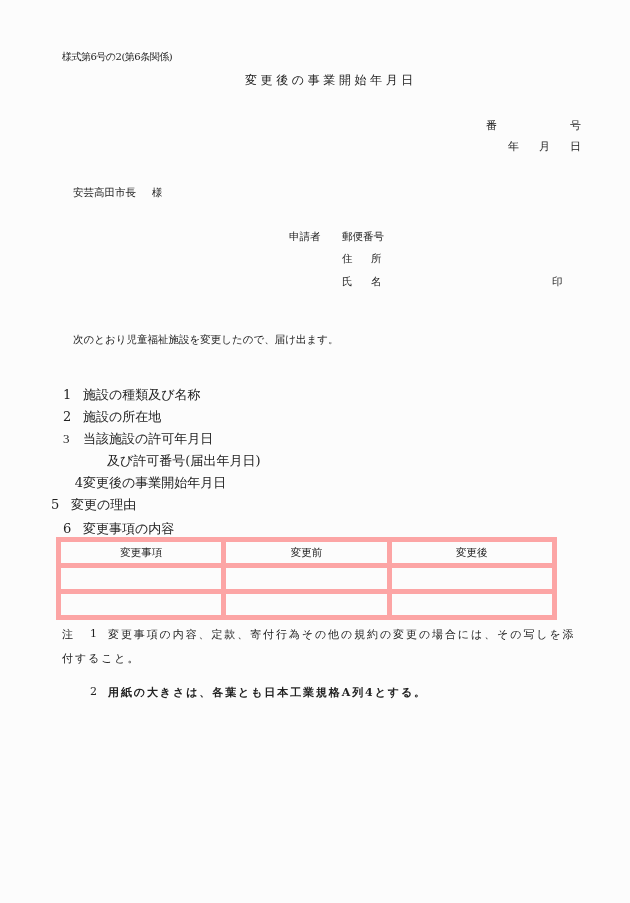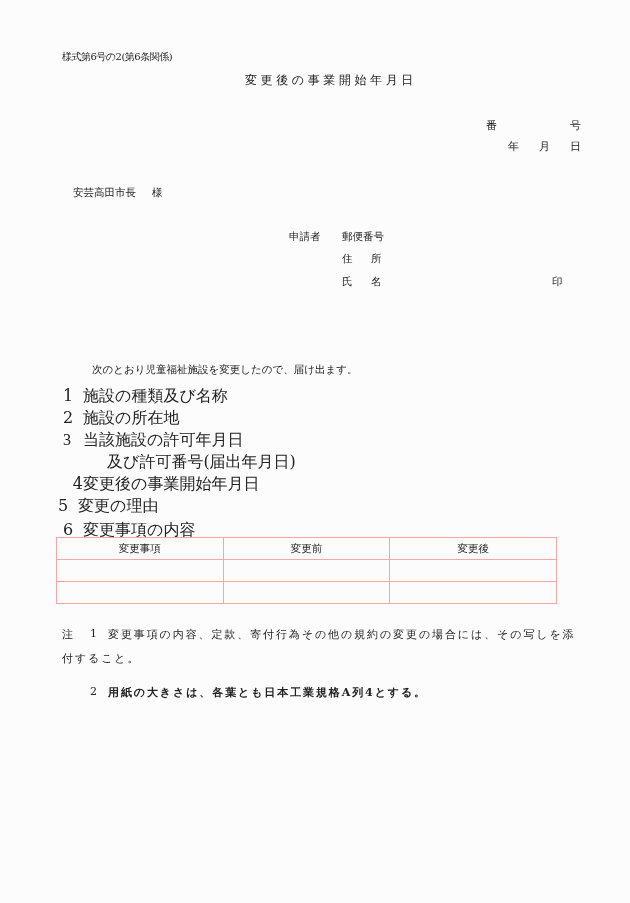--- a/index.html
+++ b/index.html
@@ -21,32 +21,32 @@
       font-size: 10px;
       letter-spacing: -0.5px;
     }
     .title {
       left: 245px; top: 72px;
       font-size: 12px;
       letter-spacing: 3.6px;
     }
     .t11 { font-size: 11px; }
     .t10 { font-size: 10.5px; }
-    .item { font-size: 16px; }
+    .item { font-size: 13px; }
     .item .num { display: inline-block; width: 20px; }
 
     table.changes {
       position: absolute;
       left: 56px; top: 537px;
       width: 501px;
       border-collapse: collapse;
       font-size: 10.5px;
     }
     table.changes th, table.changes td {
-      border: 1px solid #fca5a5;
+      border: 5px solid #fca5a5;
       height: 21px;
       padding: 0;
       text-align: center;
       font-weight: normal;
       margin-top: 14px;
     }
     table.changes col.c1 { width: 167px; }
     table.changes col.c2 { width: 167px; }
     table.changes col.c3 { width: 167px; }
 
@@ -81,38 +81,38 @@
 
 <div class="abs t10" style="left:342px; top:252px;">住</div>
 <div class="abs t10" style="left:371px; top:252px;">所</div>
 <div class="abs" style="left:392px; top:250px; width:170px; height:16px;"></div>
 
 <div class="abs t10" style="left:342px; top:275px;">氏</div>
 <div class="abs t10" style="left:371px; top:275px;">名</div>
 <div class="abs" style="left:392px; top:273px; width:150px; height:16px;"></div>
 <div class="abs t10" style="left:552px; top:275px;">印</div>
 
-<div class="abs t10" style="left:73px; top:363px;margin-left:19px;">次のとおり児童福祉施設を変更したので、届け出ます。</div>
+<div class="abs t10" style="left:73px; top:333px;">次のとおり児童福祉施設を変更したので、届け出ます。</div>
 
 <div class="abs item" style="left:63px; top:386px;">
   <span class="num">1</span><span>施設の種類及び名称</span>
 </div>
 <div class="abs item" style="left:63px; top:408px;">
   <span class="num">2</span><span>施設の所在地</span>
 </div>
 <div class="abs item" style="left:63px; top:430px;font-family:Liberation Serif, serif;">
   <span class="num">3</span><span>当該施設の許可年月日</span>
 </div>
 <div class="abs item" style="left:107px; top:452px;">
   <span>及び許可番号(届出年月日)</span>
 </div>
 <div class="abs item" style="left:63px; top:474px;text-align:right;">
   <span class="num">4</span><span>変更後の事業開始年月日</span>
 </div>
-<div class="abs item" style="left:58px; top:496px;">
+<div class="abs item" style="left:51px; top:496px;">
   <span class="num">5</span><span>変更の理由</span>
 </div>
 <div class="abs item" style="left:63px; top:520px;">
   <span class="num">6</span><span>変更事項の内容</span>
 </div>
 
 <table class="changes">
   <colgroup>
       <col class="c1">
       <col class="c2">

